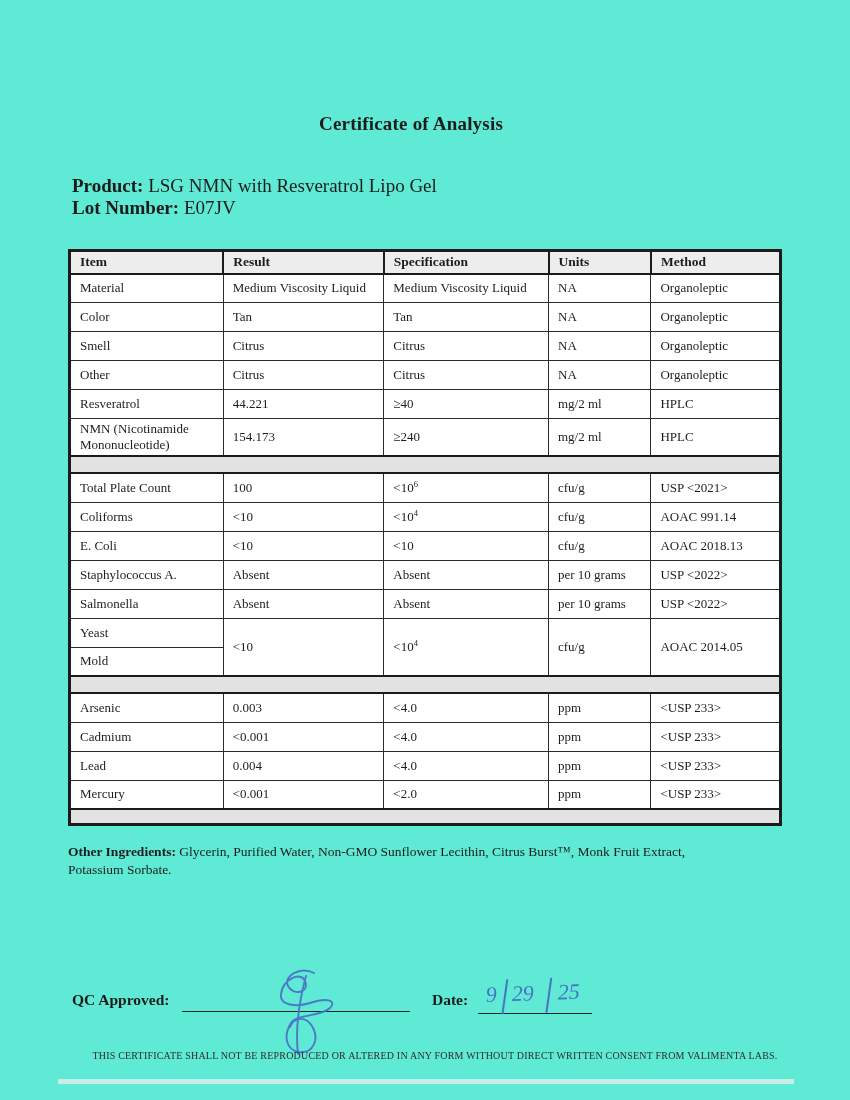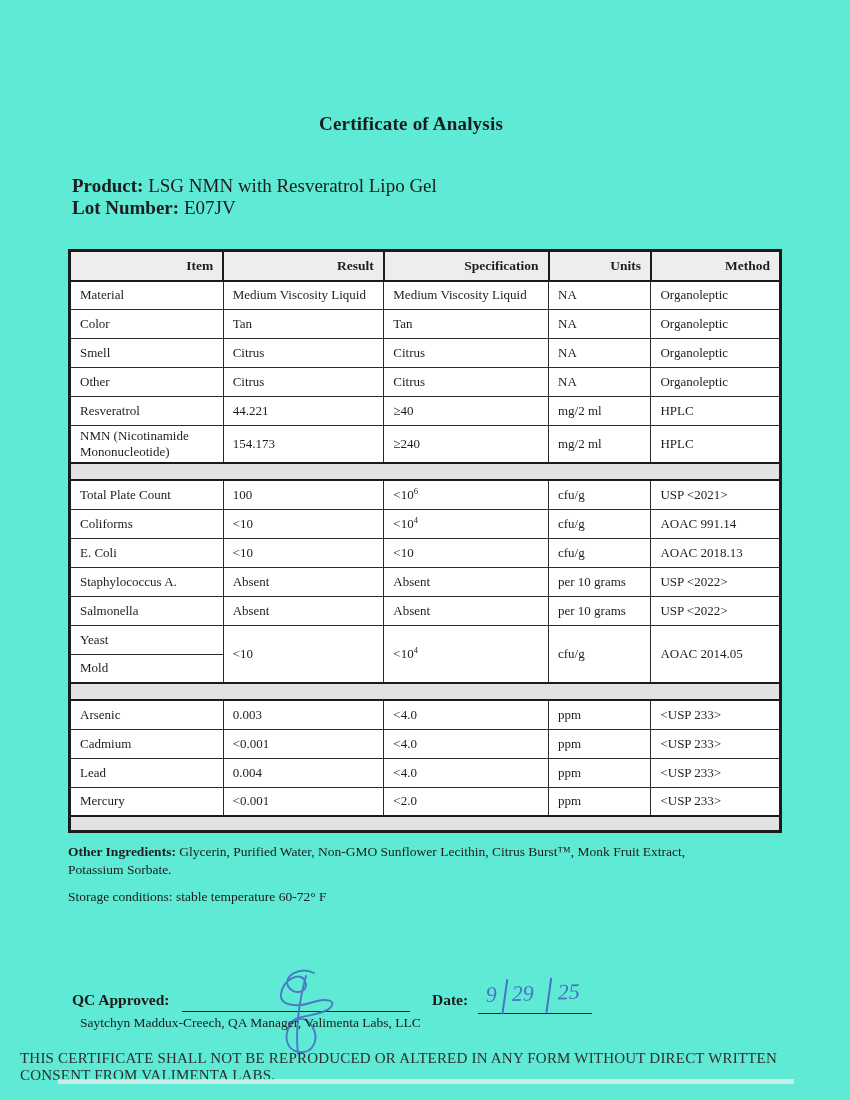--- a/index.html
+++ b/index.html
@@ -9,22 +9,22 @@
 
   .doc-title { position:absolute; top:113px; left:0; width:850px; text-align:center;
                font-size:19px; font-weight:bold; letter-spacing:.2px; transform:translateX(-14px); }
 
   .meta { position:absolute; top:175px; left:72px; font-size:19px; line-height:22px; }
   .meta .lbl { font-weight:bold; }
 
   table.coa { position:absolute; top:249px; left:68px; width:714px;
               border-collapse:collapse; font-size:13px; color:#1d1d1d;
               border:3px solid #1b1b1b; background:#fff; }
-  table.coa th { background:#ededed; text-align:right; font-size:13.5px; font-weight:bold;
-                 border:2px solid #1b1b1b; padding:0 9px; height:30px; }
+  table.coa th { background:#ededed; text-align:left; font-size:13.5px; font-weight:bold;
+                 border:2px solid #1b1b1b; padding:0 9px; height:23px; }
   table.coa td { border:1px solid #2c2c2c; padding:0 9px; height:29px; vertical-align:middle; }
   table.coa td.wrap { line-height:16px; padding-top:2px; padding-bottom:2px; }
   tr.sep td { background:#e2e2e2; height:17px; padding:0;
               border-top:2px solid #1b1b1b; border-bottom:2px solid #1b1b1b;
               border-left:none; border-right:none; }
   tr.sep.last td { height:15px; border-bottom:none; }
   sup { font-size:8.5px; line-height:0; vertical-align:super; }
 
   .notes { position:absolute; top:843px; left:68px; width:670px; font-size:13.5px; line-height:18px; }
   .notes .lbl { font-weight:bold; }
@@ -38,22 +38,22 @@
 
   .hand-date { position:absolute; top:980px; left:486px; width:110px; height:40px;
                font-size:22px; font-style:italic; transform:rotate(-2deg); }
   .hand-date span { position:absolute; top:0; }
   .hd-0 { left:0; }  .hd-1 { left:26px; } .hd-2 { left:72px; }
   .hand-stroke { position:absolute; width:2px; height:35px; top:-2px; transform:rotate(10deg); }
   .hs-0 { left:18px; } .hs-1 { left:62px; }
 
   .signature-svg { position:absolute; top:966px; left:257px; }
 
-  .footer { position:absolute; top:1050px; left:0; width:850px; 
-            font-size:15px; color:#2e2e2e; letter-spacing:.2px;padding-left:20px; }
+  .footer { position:absolute; top:1050px; left:0; width:850px; text-align:center;
+            font-size:10px; color:#2e2e2e; letter-spacing:.2px;padding-left:20px; }
   .scan-streak { position:absolute; top:1079px; left:58px; width:736px; height:5px;
                  background:#ececec; opacity:.75; }
 </style>
 </head>
 <body>
 
 <div class="page">
 
   <div class="doc-title">Certificate of Analysis</div>
 
@@ -214,21 +214,20 @@
     <tr class="sep last">
           <td colspan="5"></td>
         </tr>
   </tbody>
     </table>
 
   <div class="notes">
     <span class="lbl">Other Ingredients:</span><span> Glycerin, Purified Water, Non-GMO Sunflower Lecithin, Citrus Burst™, Monk Fruit Extract, Potassium Sorbate.</span>
   </div>
 
-  <div class="storage">Storage conditions: stable temperature 60-72° F</div>
 
   <div class="qc-label">QC Approved:</div>
   <div class="qc-line"></div>
   <div class="date-label">Date:</div>
   <div class="date-line"></div>
 
   <div class="hand-date" style="color:#4a72c4">
     <span class="hd-0">9</span>
     <i class="hand-stroke hs-0" style="background:#4a72c4"></i>
     <span class="hd-1">29</span>
@@ -236,18 +235,17 @@
     <span class="hd-2">25</span>
   </div>
 
   <svg class="signature-svg" width="92" height="92" viewBox="0 0 92 92">
     <g fill="none" stroke="#4a72c4" stroke-width="1.9" stroke-linecap="round" opacity="0.92">
       <path d="M 57,7 C 43,0 26,10 31,20 C 36,30 53,27 48,15 C 44,5 26,13 24,28 C 22,40 41,41 53,37 C 71,31 80,35 73,42 C 64,51 39,48 34,57 C 26,70 29,84 42,86 C 56,88 63,73 55,60 C 48,49 36,52 33,61"></path>
       <path d="M 49,10 C 42,36 38,62 41,88"></path>
     </g>
   </svg>
 
-  <div class="signer">Saytchyn Maddux-Creech, QA Manager, Valimenta Labs, LLC</div>
 
   <div class="footer">THIS CERTIFICATE SHALL NOT BE REPRODUCED OR ALTERED IN ANY FORM WITHOUT DIRECT WRITTEN CONSENT FROM VALIMENTA LABS.</div>
   <div class="scan-streak"></div>
 
 </div>
 
 </body></html>

